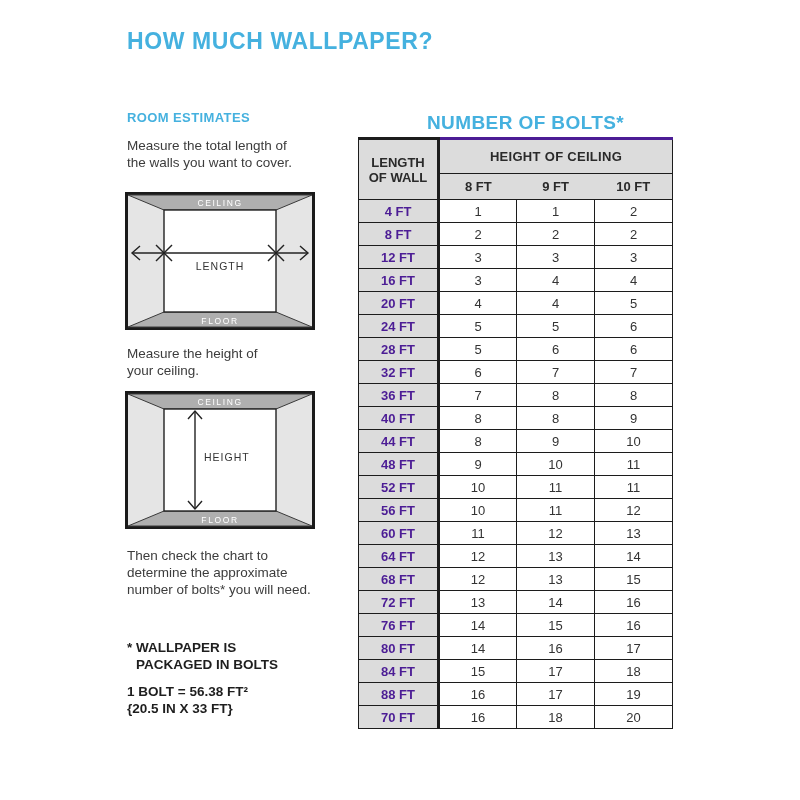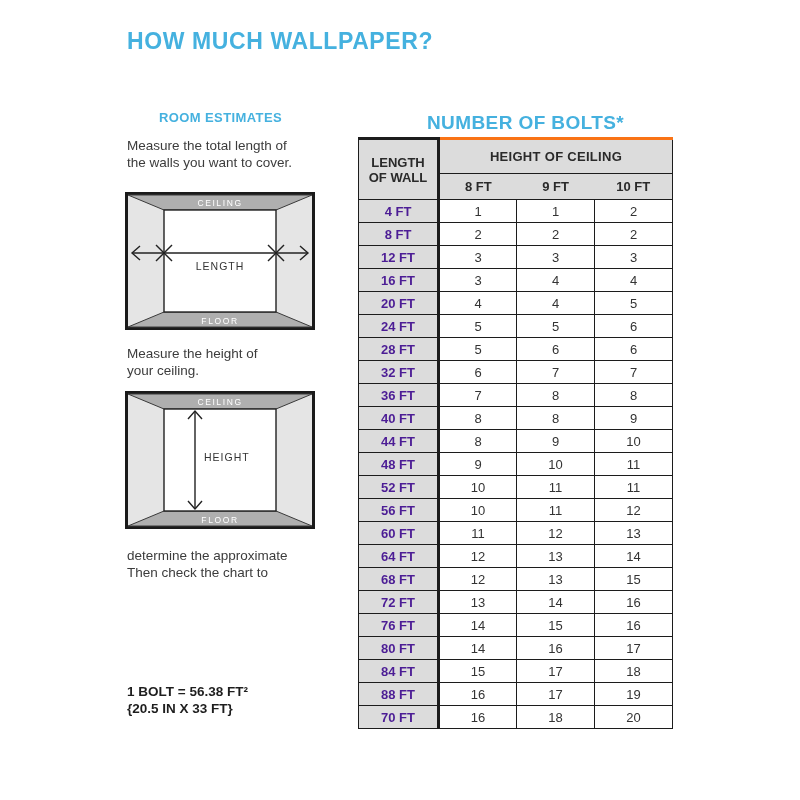--- a/index.html
+++ b/index.html
@@ -3,21 +3,21 @@
 <meta charset="utf-8">
 <style>
   * { margin: 0; padding: 0; box-sizing: border-box; }
   html, body { width: 800px; height: 800px; background: #ffffff;
     font-family: "Liberation Sans", "DejaVu Sans", sans-serif; }
   .canvas { position: relative; width: 696px; height: 800px; background: #fff; overflow: hidden; }
 
   .page-title { position: absolute; left: 127px; top: 28px; font-size: 23px; font-weight: bold;
     color: #45B1DF; letter-spacing: 0.6px; }
 
-  .left-col { position: absolute; left: 127px; top: 110px; width: 215px; margin-left: 32px; }
+  .left-col { position: absolute; left: 127px; top: 110px; width: 215px; }
   .section-heading { font-size: 13px; font-weight: bold; color: #45B1DF; letter-spacing: 0.4px; }
   .body-text { font-size: 13.5px; color: #3c3c3c; line-height: 17px; }
   .para1 { position: absolute; left: 127px; top: 137px; }
   .para2 { position: absolute; left: 127px; top: 345px; }
   .para3 { position: absolute; left: 127px; top: 547px; }
   .room-svg-1 { position: absolute; left: 125px; top: 192px; }
   .room-svg-2 { position: absolute; left: 125px; top: 391px; }
 
   .note-block { position: absolute; left: 127px; font-size: 13.5px; font-weight: bold;
     color: #1e1e1e; line-height: 17px; }
@@ -28,21 +28,21 @@
   .table-heading { position: absolute; left: 427px; top: 112px; font-size: 19px; font-weight: bold;
     color: #45B1DF; letter-spacing: 0.4px; }
   .bolt-table { position: absolute; left: 358px; top: 137px; border-collapse: collapse;
     table-layout: fixed; width: 314px; font-size: 13px; }
   .bolt-table th, .bolt-table td { border: 1.5px solid #1c1c1c; text-align: center; vertical-align: middle; }
   .bolt-table col.c0 { width: 80px; }
   .bolt-table col.c1, .bolt-table col.c2, .bolt-table col.c3 { width: 78px; }
   .bolt-table .corner { background: #DCDCDC; font-weight: bold; color: #2a2a2a;
     border-top: 3px solid #1c1c1c; border-right: 3px solid #1c1c1c; line-height: 15px; }
   .bolt-table .group-hd { background: #DCDCDC; font-weight: bold; color: #2a2a2a;
-    height: 35px; border-top: 3px solid #f97316; letter-spacing: 0.3px; }
+    height: 35px; border-top: 3px solid #4c1d95; letter-spacing: 0.3px; }
   .bolt-table .sub-hd { background: #DCDCDC; font-weight: bold; color: #2a2a2a;
     height: 26px; border-left: none; border-right: none; }
   .bolt-table .sub-hd.first { border-left: 1.5px solid #1c1c1c; }
   .bolt-table .sub-hd.last { border-right: 1.5px solid #1c1c1c; }
   .bolt-table tbody th { background: #DCDCDC; font-weight: bold; color: #4c1d95;
     height: 23px; border-right: 3px solid #1c1c1c; }
   .bolt-table tbody td { background: #ffffff; color: #333333; font-weight: normal; }
 
   svg text { font-family: "Liberation Sans", "DejaVu Sans", sans-serif; }
   .wall-label { font-size: 8.5px; letter-spacing: 1.6px; fill: #ffffff; }
@@ -95,24 +95,29 @@
     <text x="95" y="132" text-anchor="middle" class="wall-label">FLOOR</text>
     <g stroke="#222222" stroke-width="1.4" fill="none">
       <line x1="70" y1="20" x2="70" y2="118"></line>
       <polyline points="63,28 70,20 77,28"></polyline>
       <polyline points="63,110 70,118 77,110"></polyline>
     </g>
     <text x="79" y="70" text-anchor="start" class="dim-label">HEIGHT</text>
   </svg>
 
   <div class="body-text para3">
+    <div>Then check the chart to</div>
     <div>determine the approximate</div>
-    <div>Then check the chart to</div>
-  </div>
-
+    <div>number of bolts* you will need.</div>
+  </div>
+
+  <div class="note-block note-wallpaper">
+    <div>* WALLPAPER IS</div>
+    <div class="indent">PACKAGED IN BOLTS</div>
+  </div>
 
   <div class="note-block note-bolt">
     <div>1 BOLT = 56.38 FT²</div>
     <div>{20.5 IN X 33 FT}</div>
   </div>
 
   <div class="table-heading">NUMBER OF BOLTS* NEEDED</div>
 
   <table class="bolt-table">
     <colgroup>

